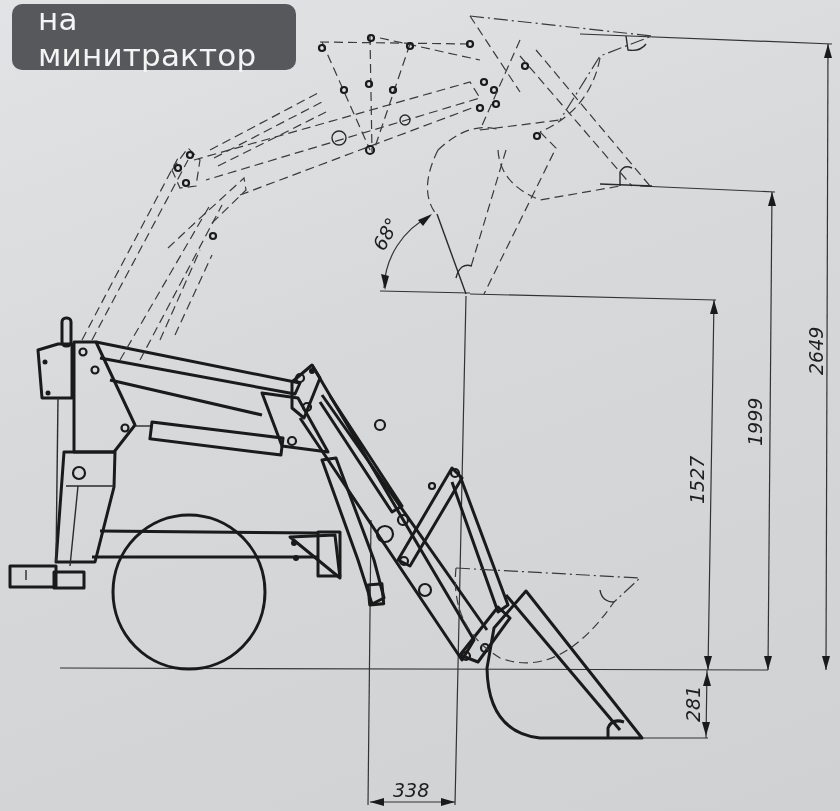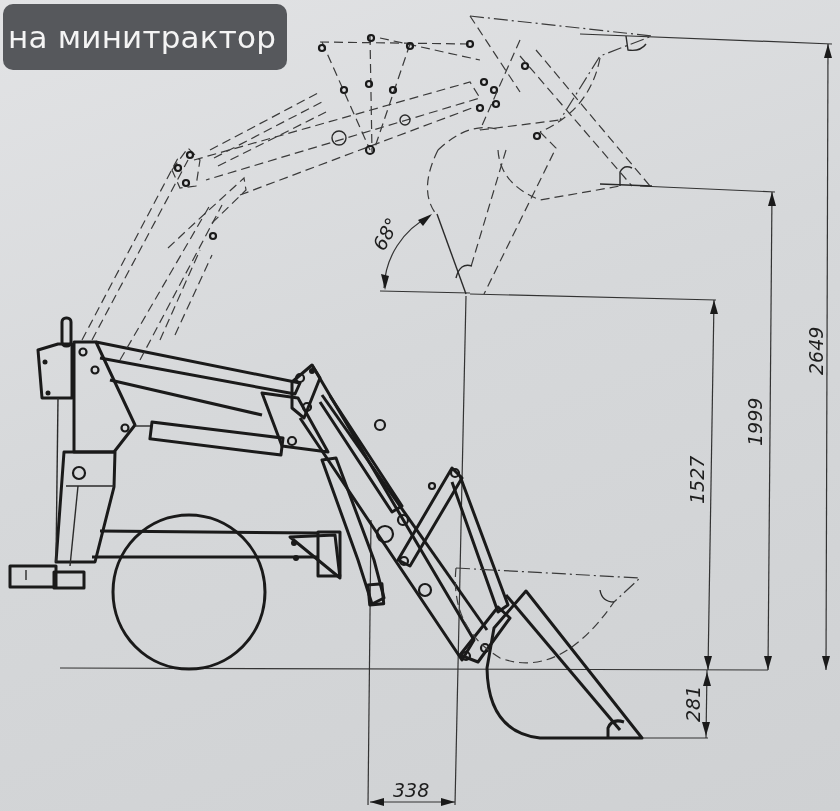--- a/index.html
+++ b/index.html
@@ -19,25 +19,25 @@
     .dash { stroke: #3a3a3a; stroke-width: 1.2; fill: none; stroke-dasharray: 9 5; }
     .dashdot { stroke: #3a3a3a; stroke-width: 1.2; fill: none; stroke-dasharray: 14 4 2 4; }
     .dim { stroke: #333; stroke-width: 1.2; fill: none; }
     .pin { fill: none; stroke: #1a1a1a; stroke-width: 2.2; }
     .pinfill { fill: #1a1a1a; }
     .dimtext {
       font-family: "DejaVu Sans", sans-serif; font-style: italic;
       font-size: 19px; fill: #1e1e1e;
     }
     #title-badge {
-      position: absolute; left: 3px; top: 4px;
+      position: absolute; left: 12px; top: 4px;
       height: 66px; width: 284px;
       background: rgba(78,80,84,0.95);
       border-radius: 10px;
-      display: flex; align-items: center; padding-left: 5px; box-sizing: border-box;
+      display: flex; align-items: center; padding-left: 26px; box-sizing: border-box;
     }
     #title-text {
       color: #f4f4f4; font-size: 31px; font-family: "DejaVu Sans", sans-serif;
       letter-spacing: 0.2px;
     }
   </style>
 </head>
 <body>
 
 <div id="sheet">

